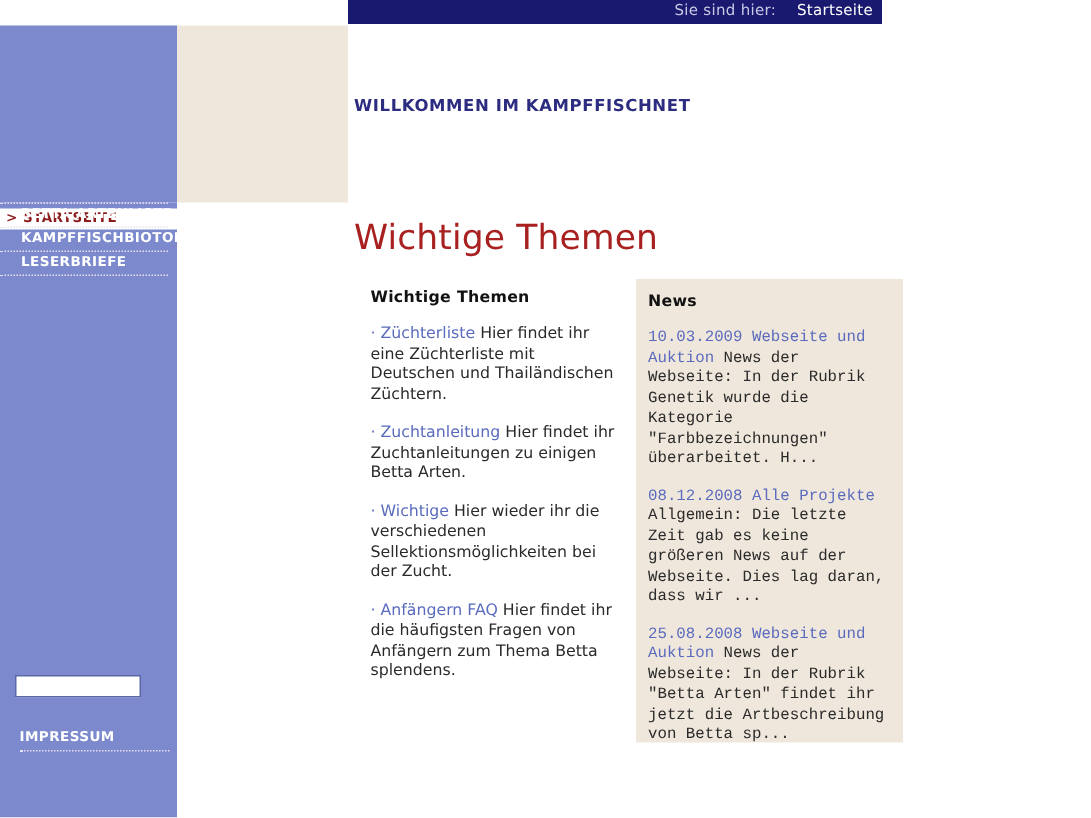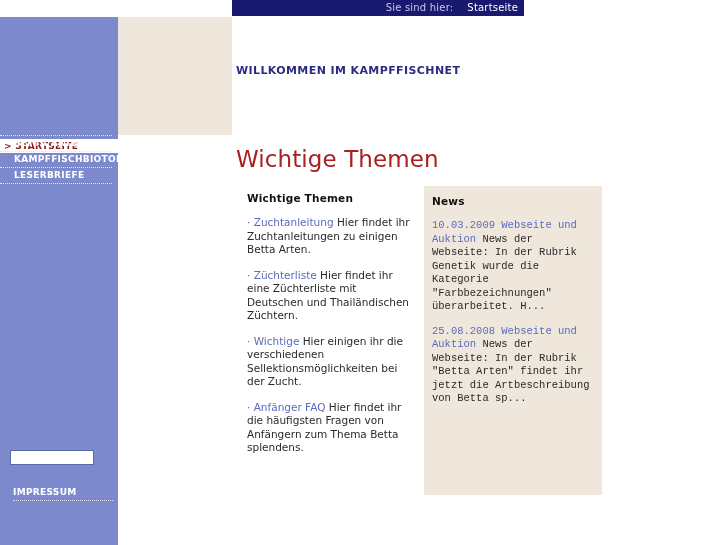--- a/index.html
+++ b/index.html
@@ -15,21 +15,21 @@
     font-size: 11px;
     color: #222222;
     position: relative;
   }
 
   
   .topbar {
     position: absolute;
     left: 232px;
     top: 0;
-    width: 292px;
+    width: 356px;
     height: 16px;
     background: #191970;
     color: #d8d8ee;
   }
   .topbar-inner {
     position: absolute;
     right: 6px;
     top: 2px;
     white-space: nowrap;
     font-size: 10px;
@@ -246,44 +246,47 @@
   <input class="search-box" type="text" placeholder="" style="">
   <div class="impressum">IMPRESSUM</div>
 </div>
 
 <div class="page-heading">Wichtige Themen</div>
 
 <div class="col-left">
   <div class="col-title">Wichtige Themen</div>
 
   <div class="topic">
+    <span class="topic-bullet">· </span><span class="topic-link">Züchterliste</span><span> Hier findet ihr eine Züchterliste mit Deutschen und Thailändischen Züchtern.</span>
+  </div>
+
+  <div class="topic">
     <span class="topic-bullet">· </span><span class="topic-link">Zuchtanleitung</span><span> Hier findet ihr Zuchtanleitungen zu einigen Betta Arten.</span>
   </div>
 
-  <div class="topic">
-    <span class="topic-bullet">· </span><span class="topic-link">Züchterliste</span><span> Hier findet ihr eine Züchterliste mit Deutschen und Thailändischen Züchtern.</span>
-  </div>
-
-
-  <div class="topic">
-    <span class="topic-bullet">· </span><span class="topic-link">Wichtige</span><span> Hier einigen ihr die verschiedenen Sellektionsmöglichkeiten bei der Zucht.</span>
-  </div>
-
-  <div class="topic">
-    <span class="topic-bullet">· </span><span class="topic-link">Anfänger FAQ</span><span> Hier findet ihr die häufigsten Fragen von Anfängern zum Thema Betta splendens.</span>
+
+  <div class="topic">
+    <span class="topic-bullet">· </span><span class="topic-link">Wichtige</span><span> Hier wieder ihr die verschiedenen Sellektionsmöglichkeiten bei der Zucht.</span>
+  </div>
+
+  <div class="topic">
+    <span class="topic-bullet">· </span><span class="topic-link">Anfängern FAQ</span><span> Hier findet ihr die häufigsten Fragen von Anfängern zum Thema Betta splendens.</span>
   </div>
 
 </div>
 
 <div class="col-right">
   <div class="col-title">News</div>
 
   <div class="news">
     <span class="news-head">10.03.2009 Webseite und Auktion</span><span class="news-body"> News der Webseite: In der Rubrik Genetik wurde die Kategorie "Farbbezeichnungen" überarbeitet. H...</span>
   </div>
 
+  <div class="news">
+    <span class="news-head">08.12.2008 Alle Projekte</span><span class="news-body"> Allgemein: Die letzte Zeit gab es keine größeren News auf der Webseite. Dies lag daran, dass wir ...</span>
+  </div>
 
 
   <div class="news">
     <span class="news-head">25.08.2008 Webseite und Auktion</span><span class="news-body"> News der Webseite: In der Rubrik "Betta Arten" findet ihr jetzt die Artbeschreibung von Betta sp...</span>
   </div>
 
 </div>
 
 </body></html>

